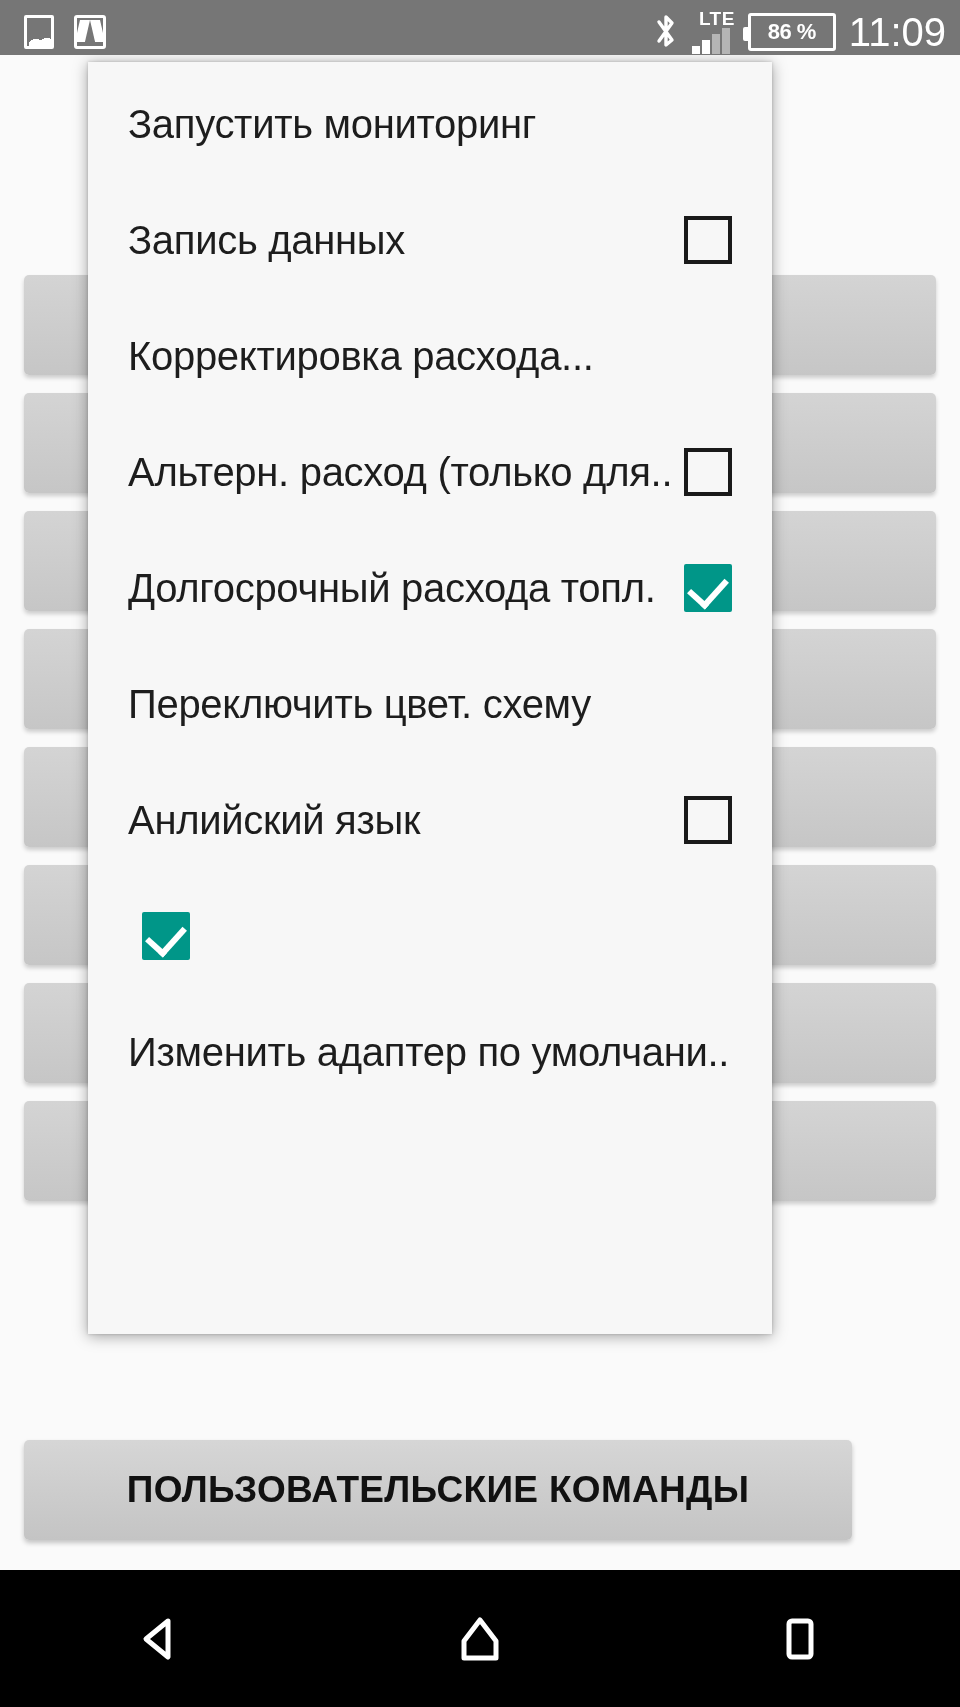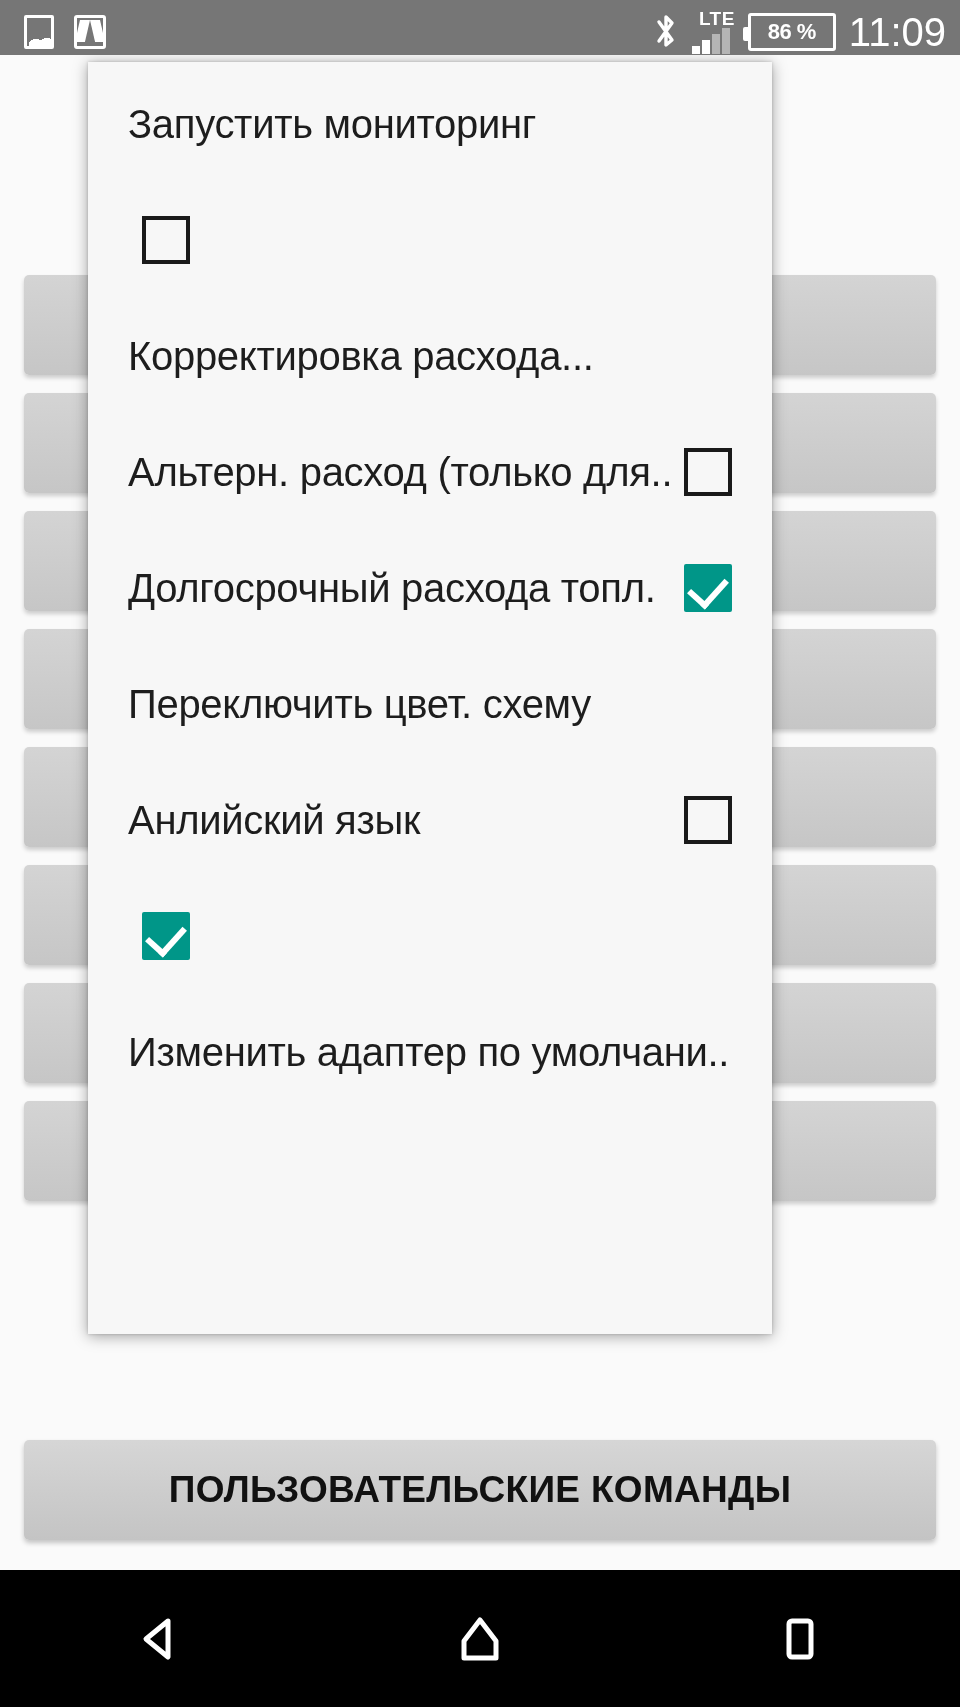--- a/index.html
+++ b/index.html
@@ -89,21 +89,21 @@
     position:absolute;left:24px;top:220px;width:912px;
   }
   .bg-btn{
     height:100px;margin-bottom:18px;border-radius:5px;
     background:linear-gradient(#d4d4d4,#c6c6c6);
     box-shadow:0 3px 4px rgba(0,0,0,.18);
     display:flex;align-items:center;justify-content:center;
     font-size:36px;font-weight:bold;color:#1a1a1a;letter-spacing:.5px;
   }
   .bottom-btn{
-    position:absolute;left:24px;top:1385px;width:912px;height:100px;
+    position:absolute;left:24px;top:1385px;width:828px;height:100px;
     border-radius:5px;
     background:linear-gradient(#d6d6d6,#c4c4c4);
     box-shadow:0 3px 5px rgba(0,0,0,.22);
     display:flex;align-items:center;justify-content:center;
     font-size:37px;font-weight:bold;color:#111;letter-spacing:.3px;
   }
 
   
   .menu{
     position:absolute;left:88px;top:62px;width:684px;height:1272px;
@@ -169,20 +169,21 @@
   <div class="bottom-btn">ПОЛЬЗОВАТЕЛЬСКИЕ КОМАНДЫ</div>
 </div>
 
 <div class="menu">
 
   <div class="mi">
     <span class="mi-label">Запустить мониторинг</span>
   </div>
 
   <div class="mi">
+    <span class="mi-label">Запись данных</span>
     <span class="cb off"></span>
   </div>
 
   <div class="mi">
     <span class="mi-label">Корректировка расхода...</span>
   </div>
 
   <div class="mi">
     <span class="mi-label">Альтерн. расход (только для..</span>
     <span class="cb off"></span>

